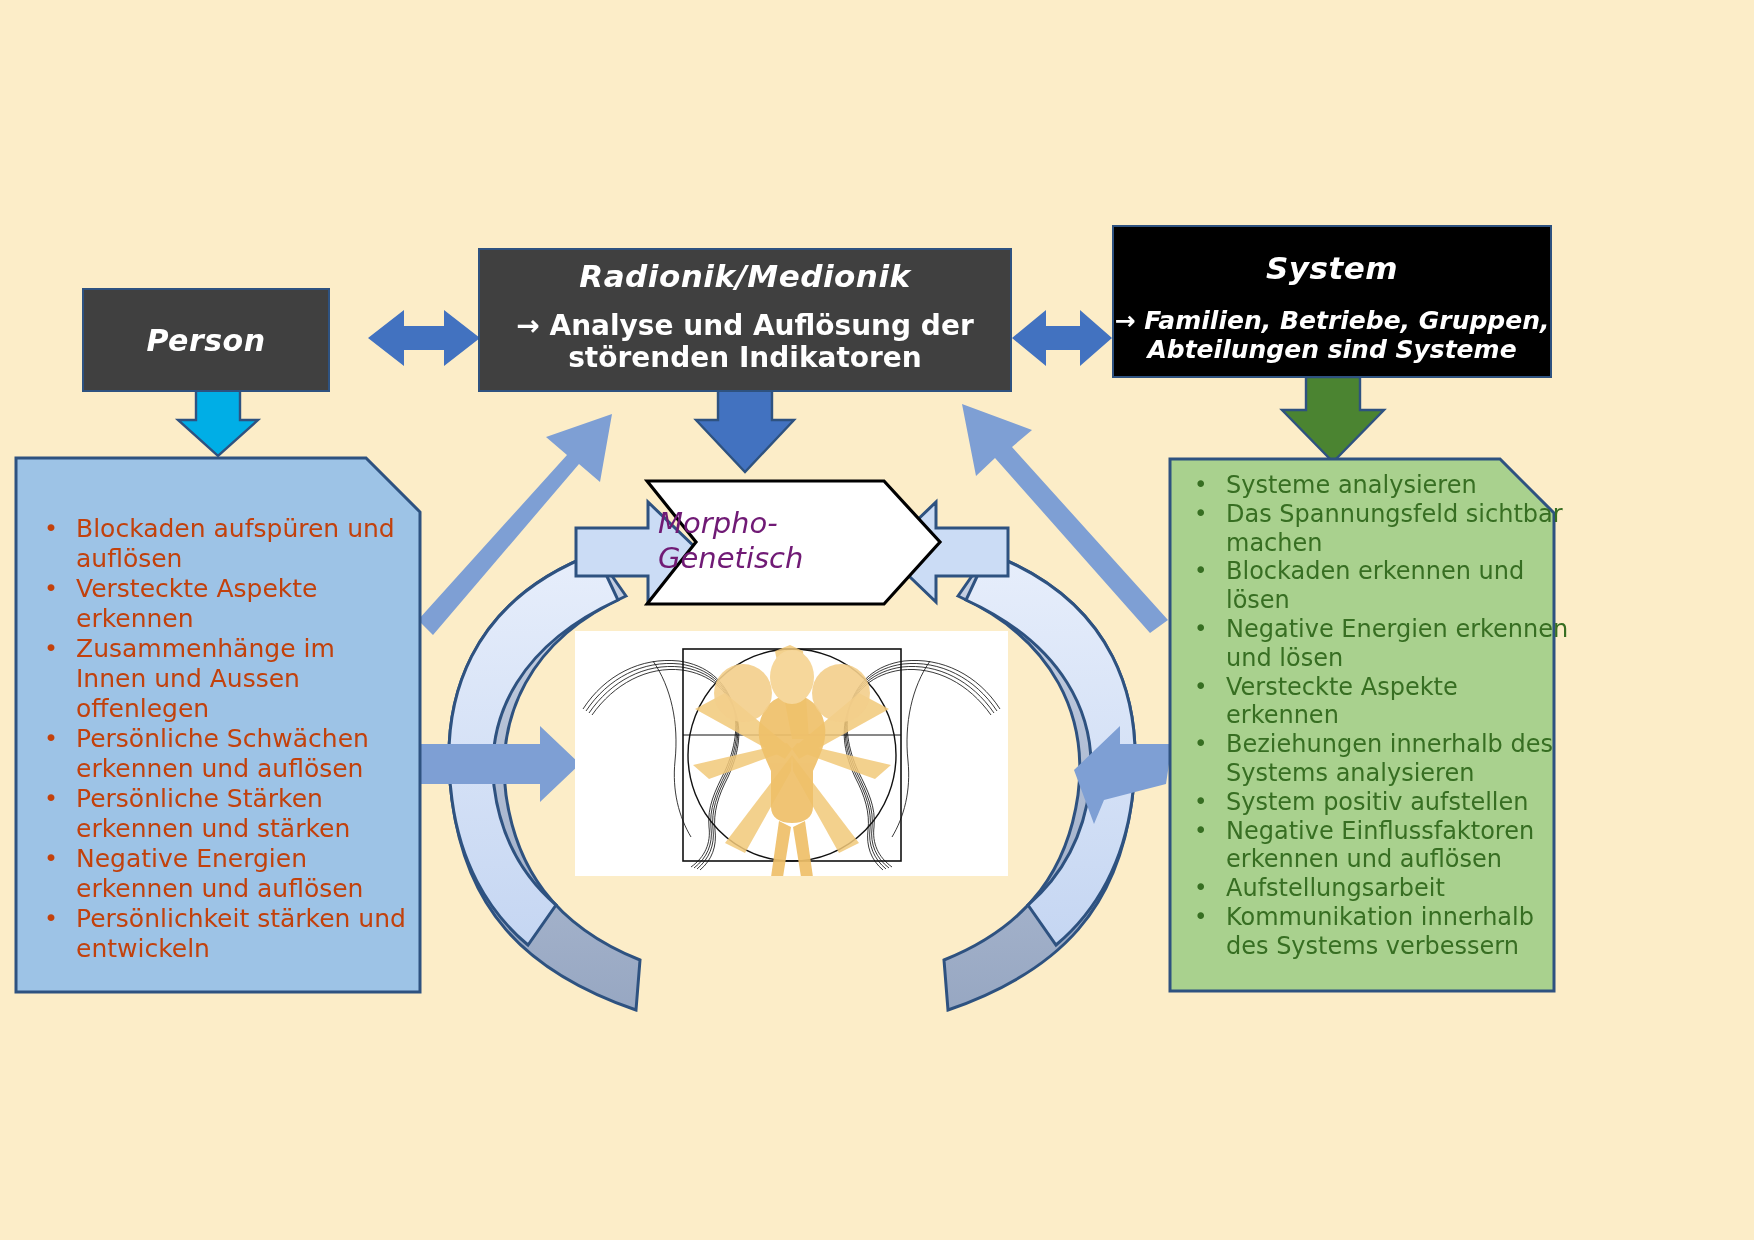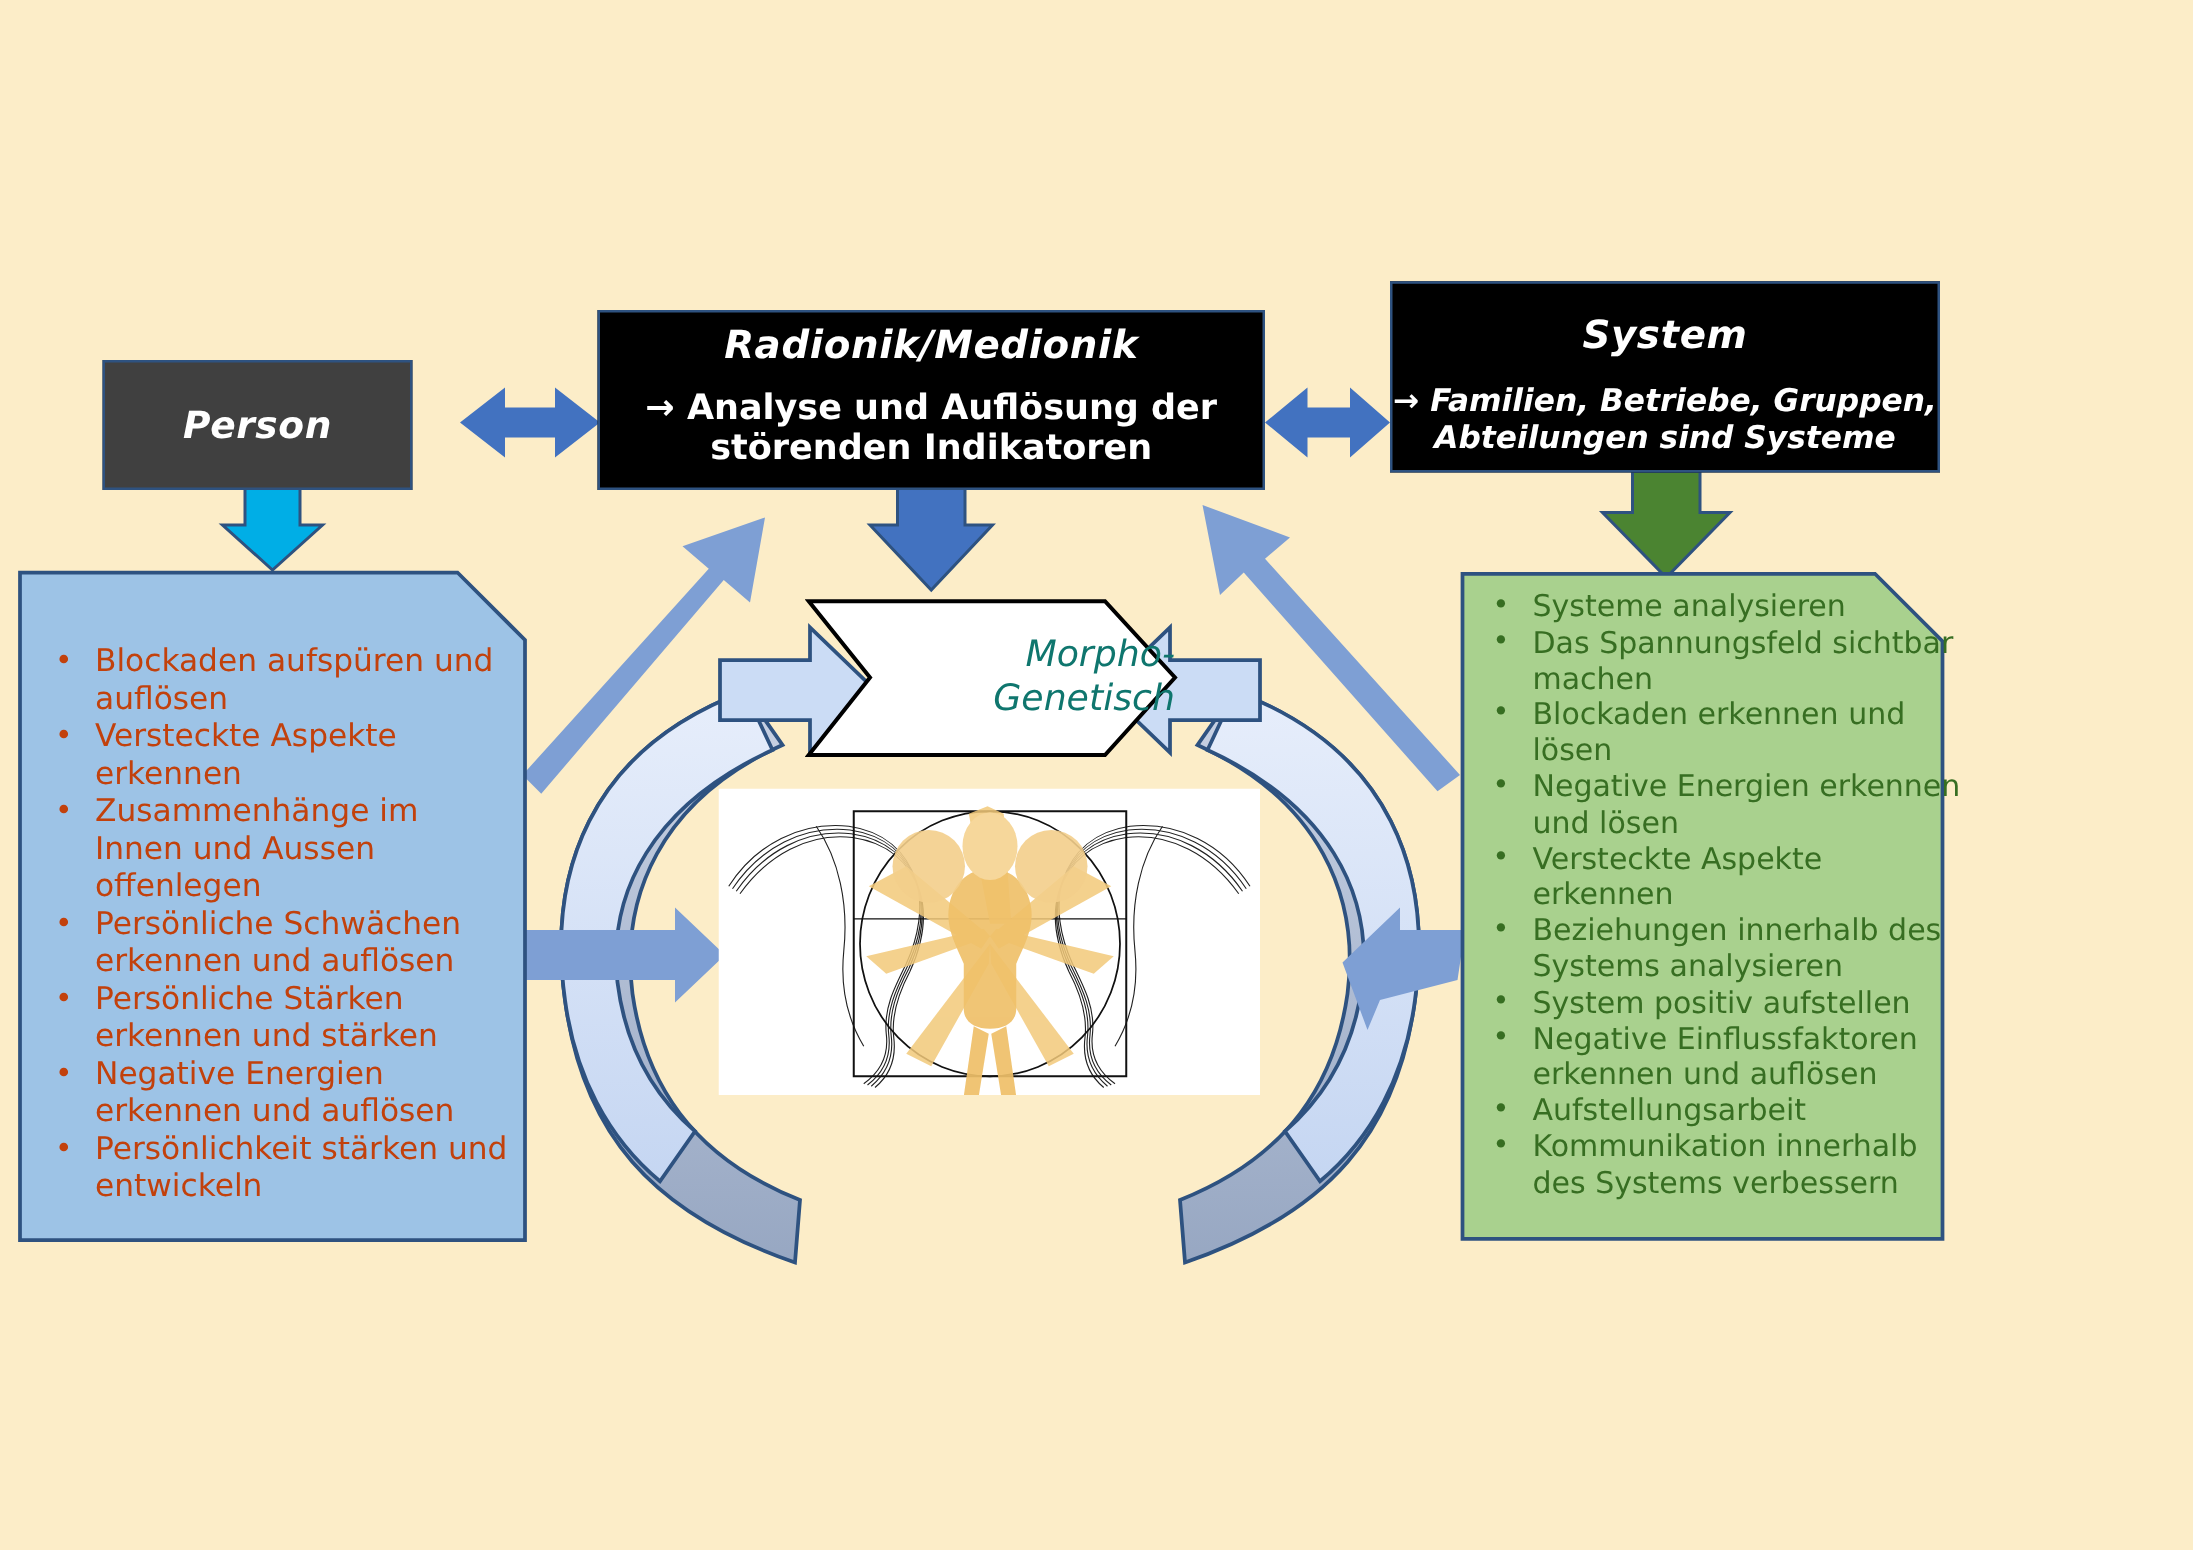--- a/index.html
+++ b/index.html
@@ -35,21 +35,21 @@
   }
 
   #person-box{
     left:82px;top:288px;width:248px;height:104px;
     background:#404040;
   }
   #person-box .ttl{font-size:30px;}
 
   #radionik-box{
     left:478px;top:248px;width:534px;height:144px;
-    background:#000000;
+    background:#404040;
     justify-content:flex-start;
     padding-top:8px;
   }
   #radionik-box .ttl{font-size:31px;margin-bottom:16px;}
   #radionik-box .sub{font-size:28px;}
 
   #system-box{
     left:1112px;top:225px;width:440px;height:153px;
     background:#000000;
     justify-content:center;
@@ -81,22 +81,22 @@
     position:absolute;left:8px;top:14px;right:6px;
     color:#376E22;font-size:24px;
   }
 
   
   #morpho{
     left:644px;top:478px;width:296px;height:126px;
   }
   #morpho .label{
     position:absolute;left:0;top:0;width:100%;height:100%;
-    display:flex;flex-direction:column;align-items:flex-end;justify-content:center;
-    font-style:italic;font-size:29px;color:#0f766e;line-height:1.22;
+    display:flex;flex-direction:column;align-items:flex-start;justify-content:center;
+    font-style:italic;font-size:29px;color:#701a75;line-height:1.22;
     text-align:center;
     padding-left:14px;box-sizing:border-box;
   }
 
   
   #center-image{
     left:575px;top:631px;width:433px;height:245px;
     background:#ffffff;
   }
 

